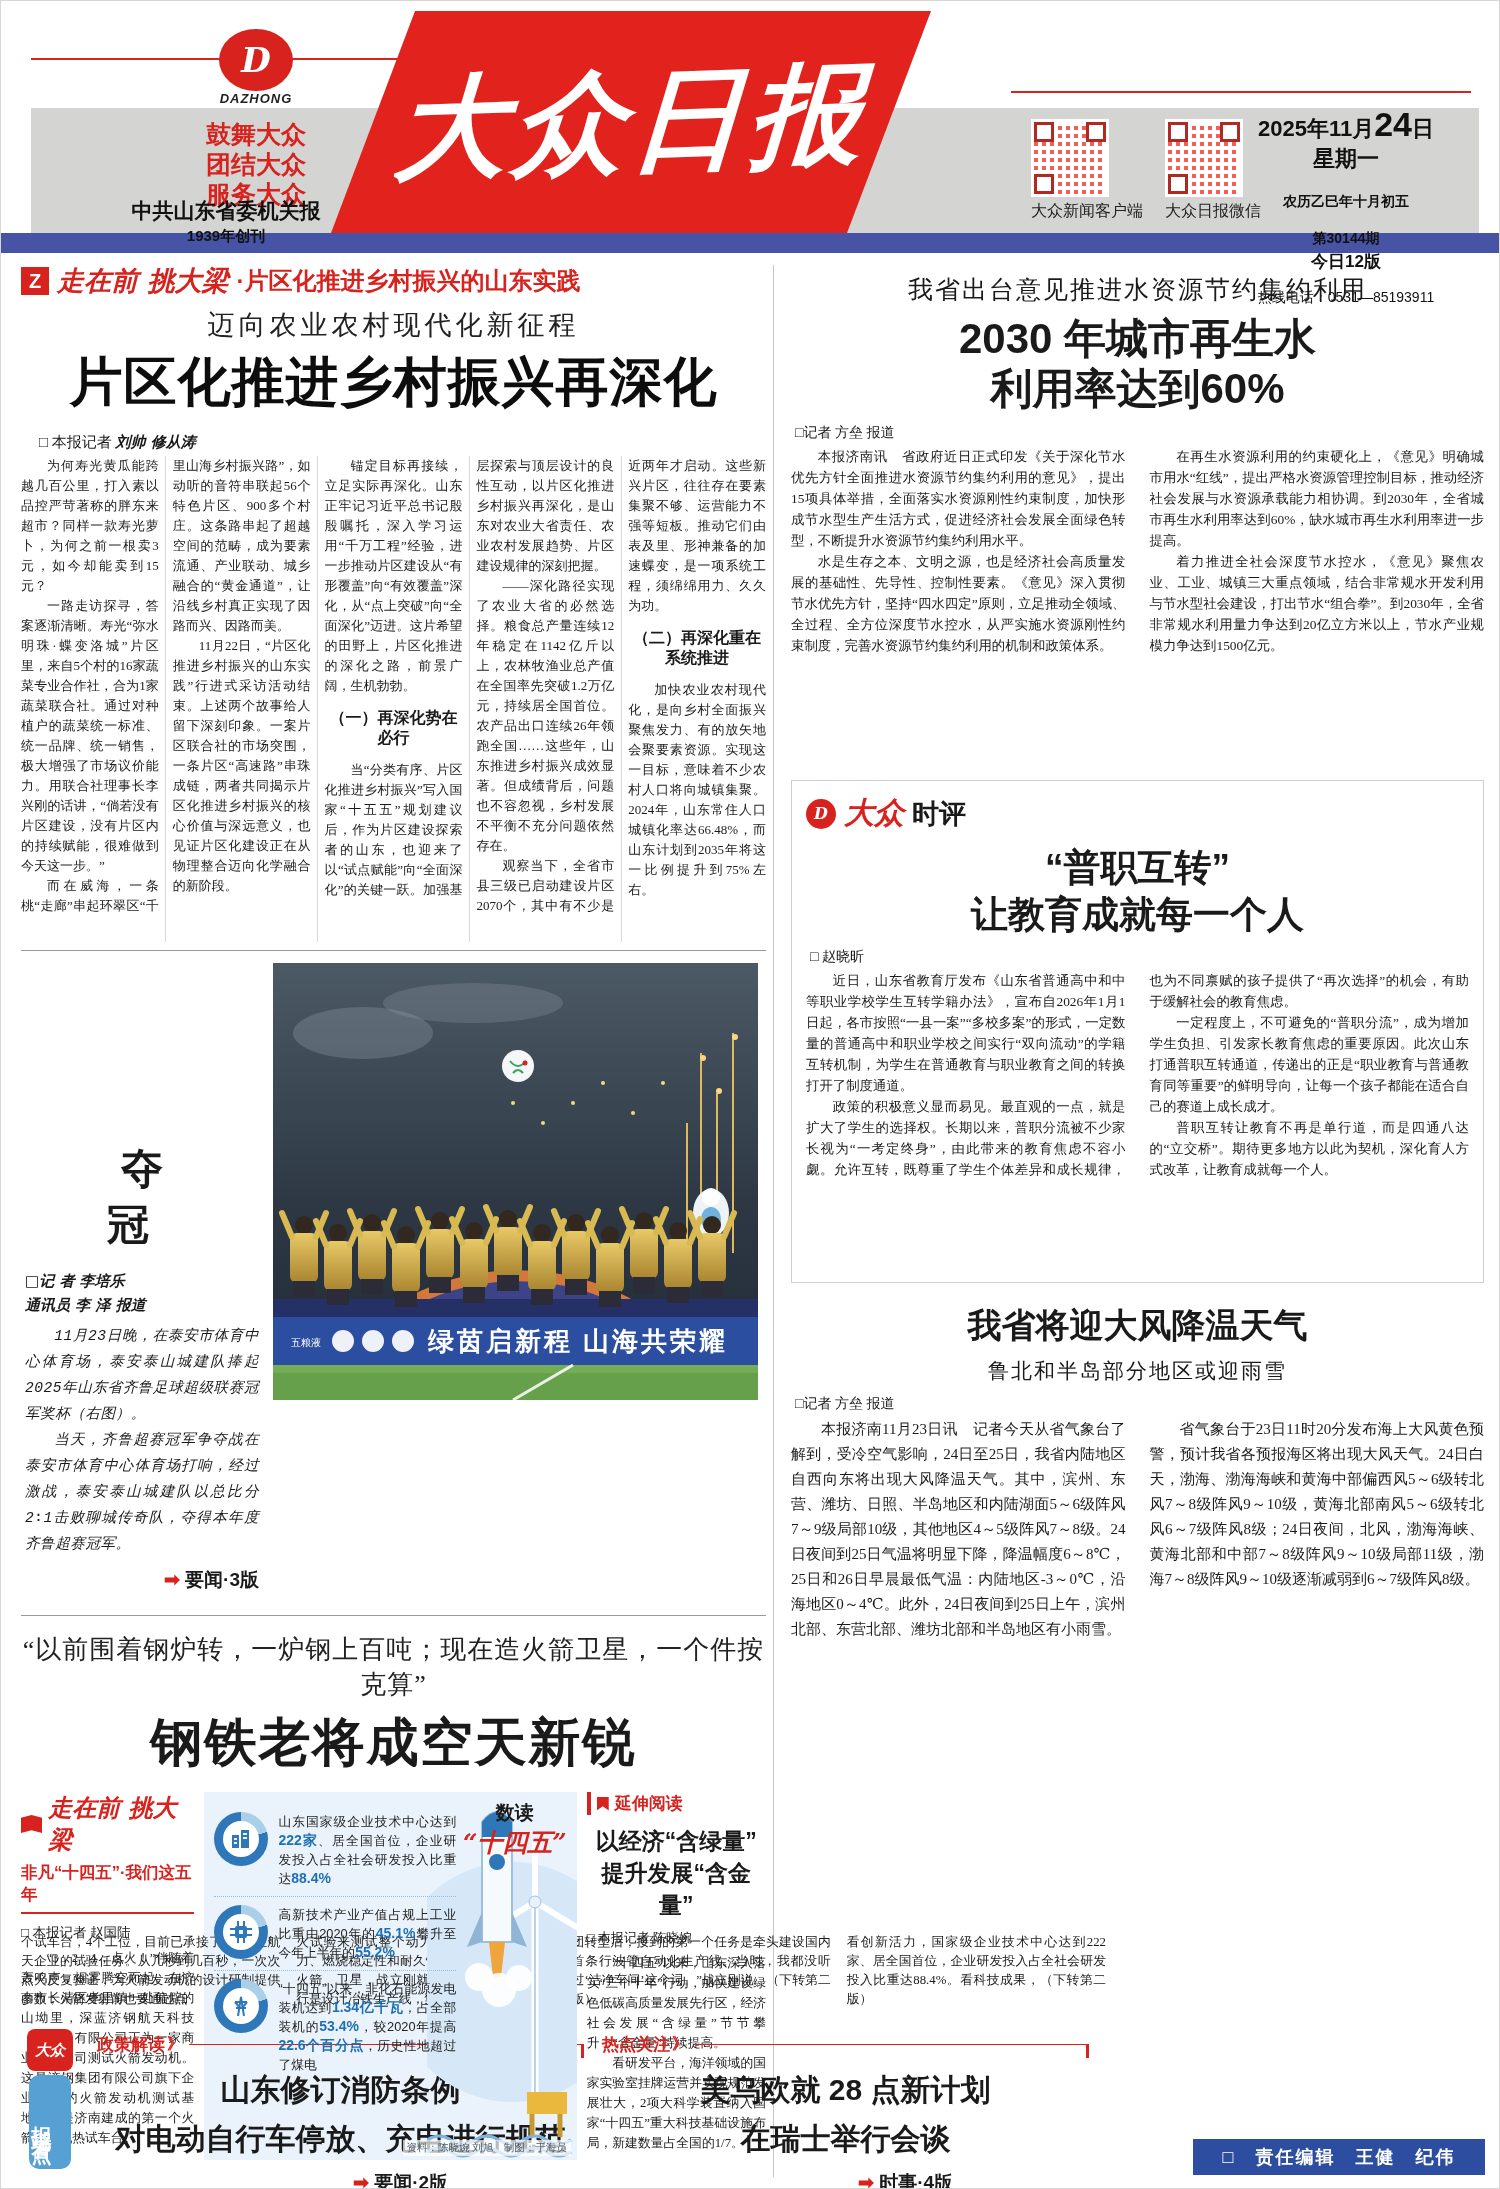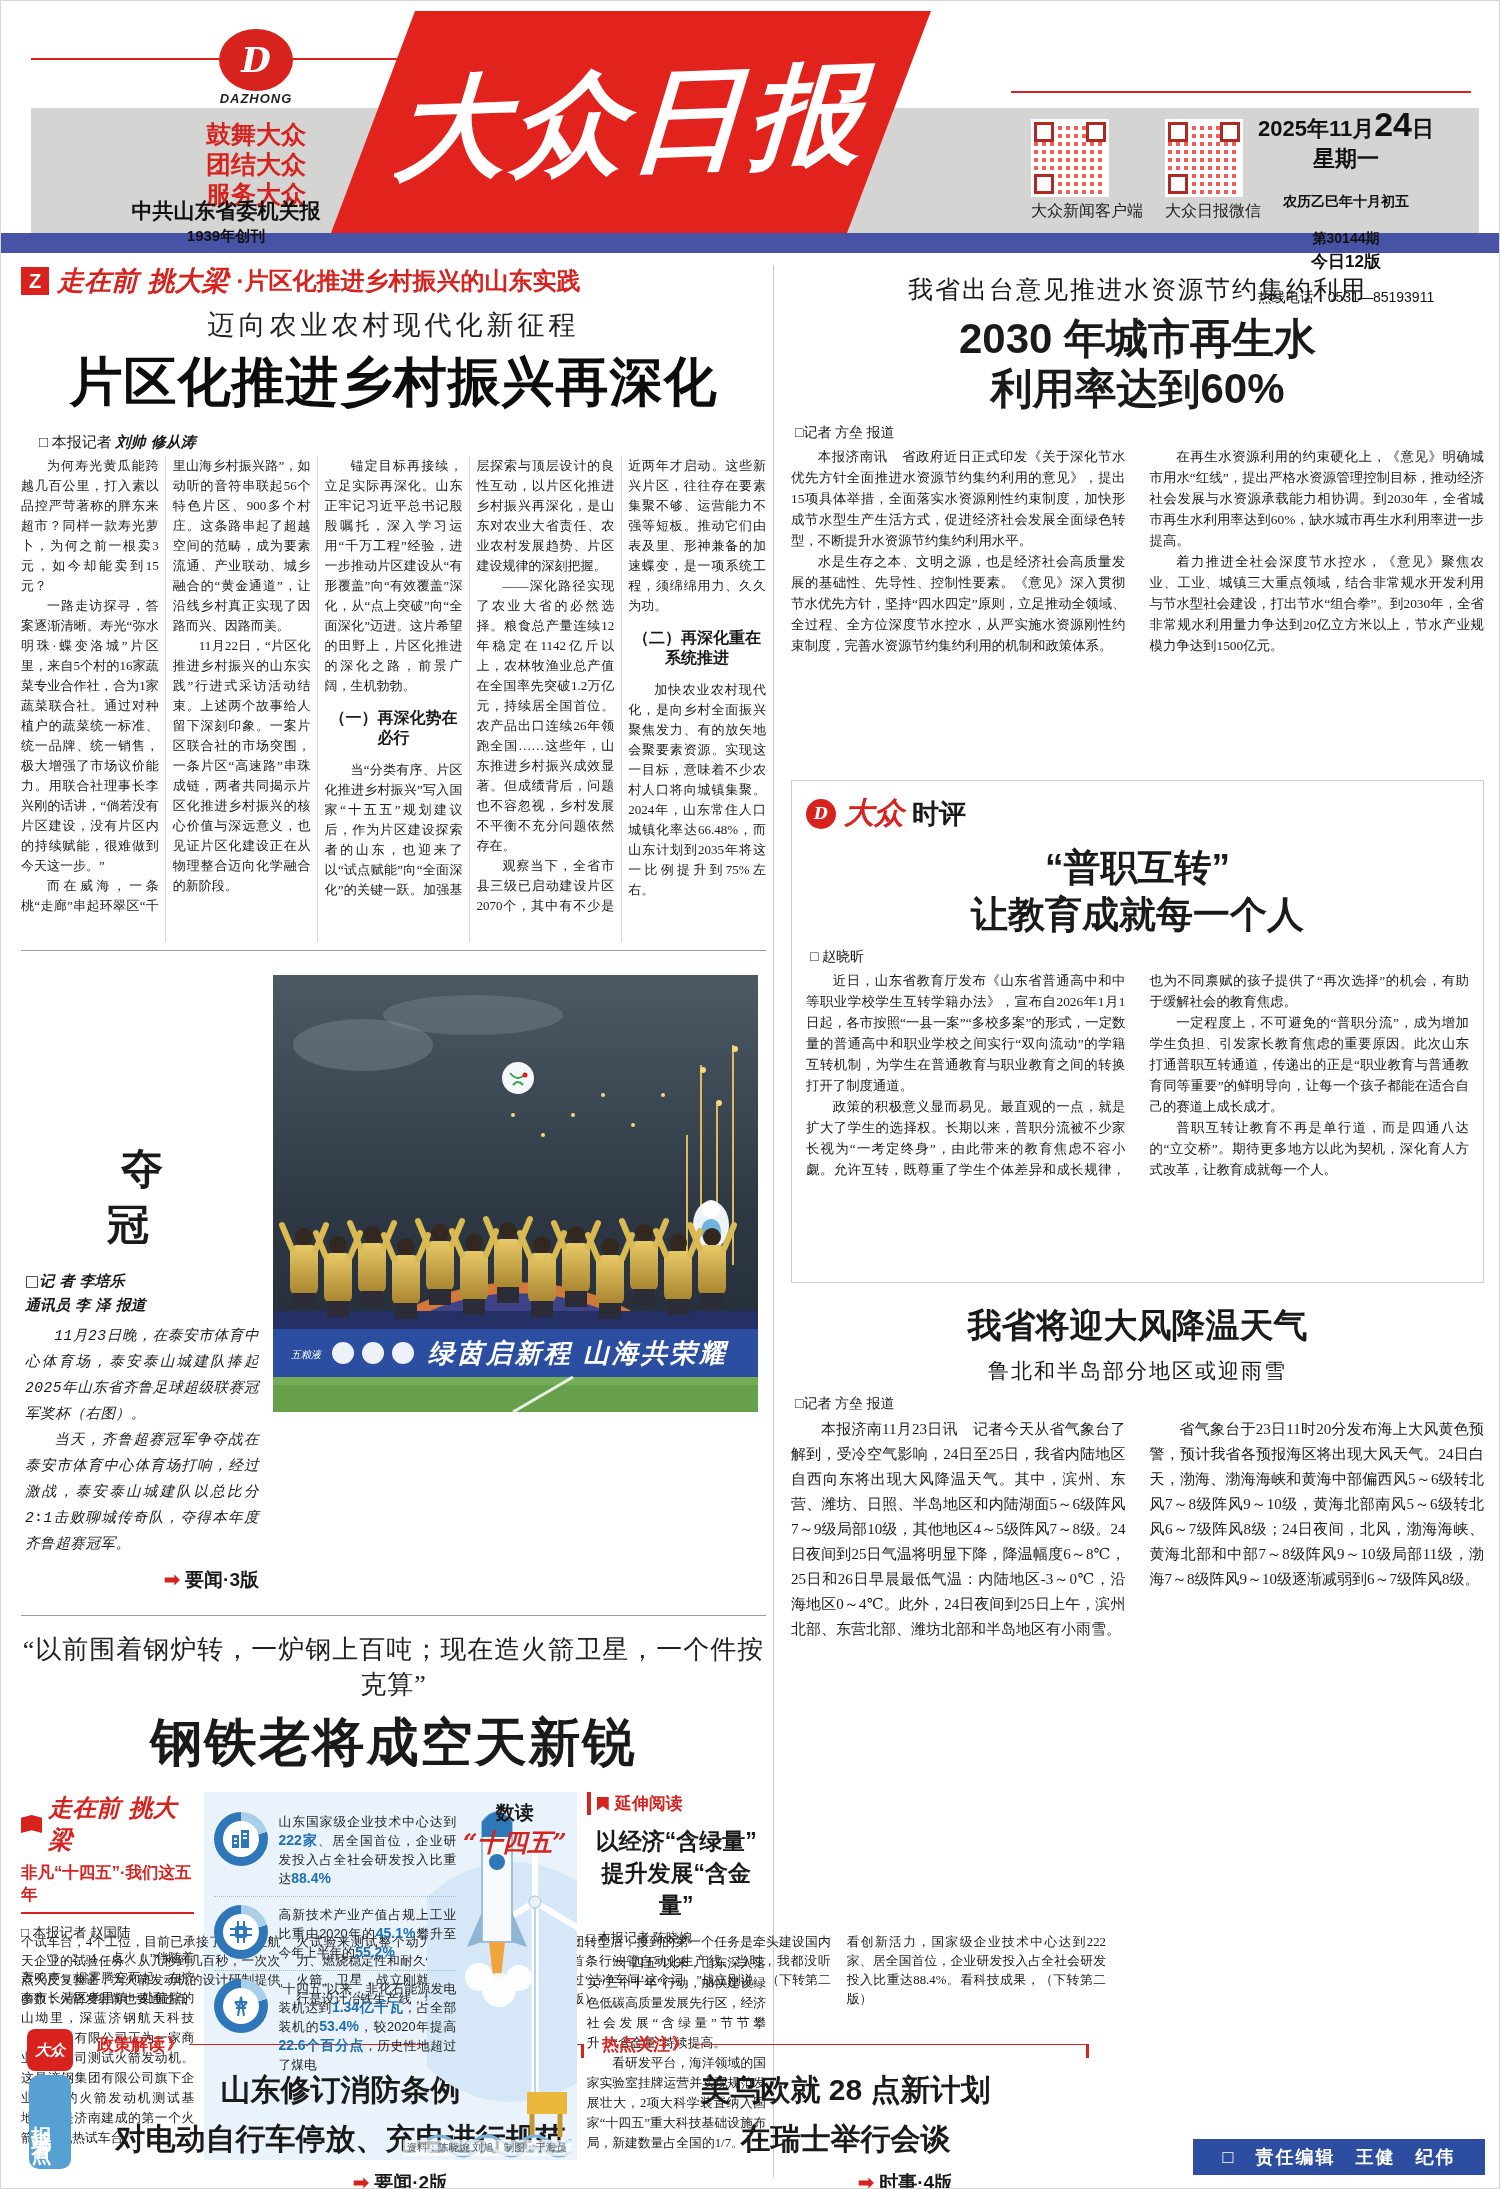--- a/index.html
+++ b/index.html
@@ -67,21 +67,21 @@
   .champ{width:252px;padding:178px 14px 0 4px;box-sizing:border-box;}
   .champ-title{font-size:42px;font-weight:bold;text-align:center;letter-spacing:28px;text-indent:28px;}
   .champ-byline{font-size:15px;margin-top:16px;line-height:24px;}
   .champ-byline .names{font-family:"DejaVu Serif",serif;font-style:italic;font-weight:bold;}
   .champ-body{margin-top:6px;font-size:14.6px;line-height:26px;letter-spacing:.5px;
       font-family:Liberation Mono, monospace;}
   .champ-body p{margin:0;text-indent:2em;text-align:justify;font-style:italic;}
   .pointer{margin-top:10px;text-align:right;font-family:"Liberation Sans",sans-serif;
       font-weight:bold;font-size:19px;}
   .pointer::before{content:"➡ ";color:#d7221e;}
-  .photo-wrap{margin-top:12px;width:485px;height:378px;font-style:italic;}
+  .photo-wrap{width:485px;height:378px;}
   
   .quote{margin-top:16px;text-align:center;font-size:26px;letter-spacing:1px;color:#222;}
   .steel-h{margin:6px 0 0;text-align:center;font-size:52px;font-family:"Liberation Sans",sans-serif;
       font-weight:900;letter-spacing:2px;}
   .steel-row{display:flex;margin-top:14px;height:368px;overflow:hidden;}
   .fy{width:176px;}
   .fy-badge{border-bottom:2px solid #d7221e;padding-bottom:6px;}
   .fy-badge-cal{display:flex;align-items:center;gap:6px;color:#d7221e;
       font-family:"DejaVu Serif",serif;font-style:italic;font-weight:bold;font-size:24px;}
   .book-icon{width:22px;height:18px;background:#d7221e;clip-path:polygon(0 15%,50% 0,100% 15%,100% 100%,50% 85%,0 100%);}

